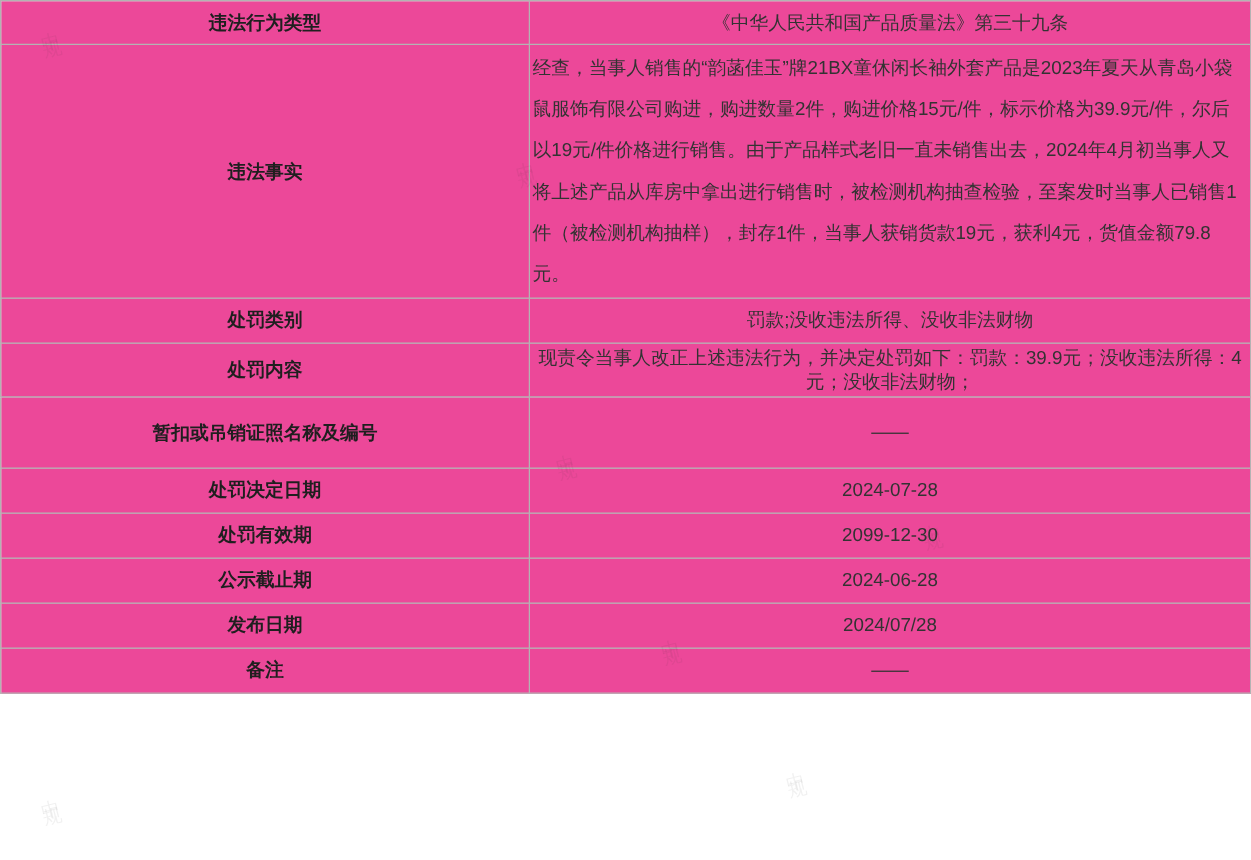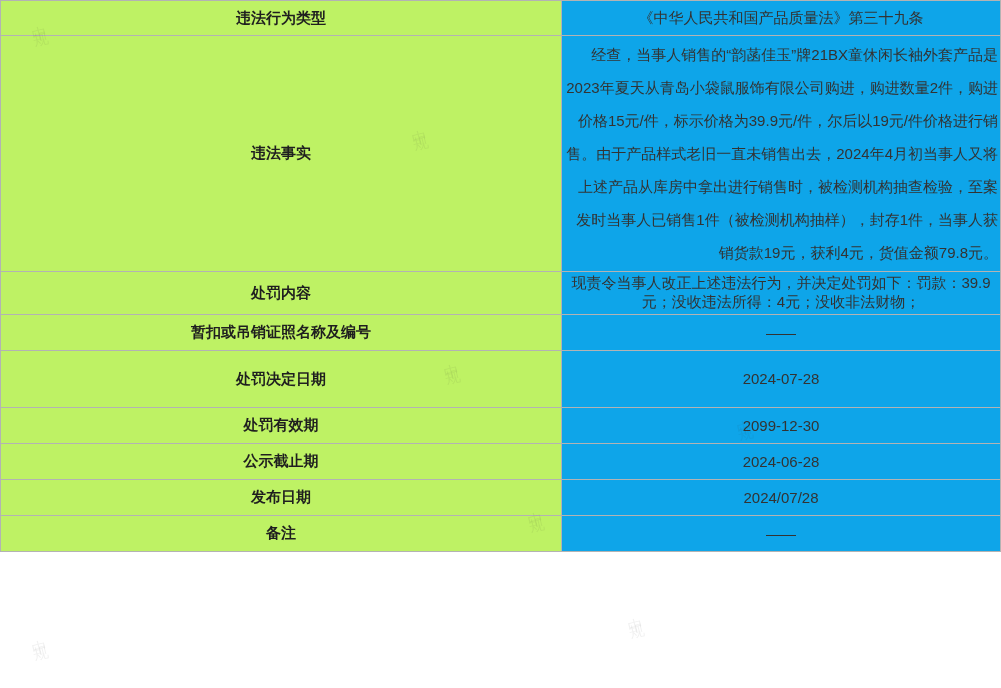--- a/index.html
+++ b/index.html
@@ -19,36 +19,36 @@
   table.penalty td{
     border:1px solid #b3b3b3;
     vertical-align:middle;
     text-align:center;
     font-size:15px;
     height:36px;
     padding:2px 4px;
     box-sizing:border-box;
   }
   td.cell-label{
-    width:561px;
-    background:#bef264;
+    width:423px;
+    background:#ec4899;
     font-weight:700;
     color:#1f1f1f;
   }
   td.cell-value{
-    background:#0ea5e9;
+    background:#ec4899;
     font-weight:400;
     color:#333;
   }
   tr:first-child td{height:35px;}
   tr:nth-child(2) td{height:186px;}
   tr:nth-child(2) td.cell-value{
     line-height:33px;
     padding:2px 2px;
-    text-align:right;
+    text-align:left;
   }
   tr:nth-child(5) td{height:57px;}
   tr:nth-child(5) td.cell-value{
     line-height:34px;
     padding:2px 6px;
   }
   .watermark{
     position:absolute;
     writing-mode:vertical-rl;
     text-orientation:upright;
@@ -67,20 +67,24 @@
 <div class="page">
   <table class="penalty">
     <tbody>
         <tr>
     <td class="cell-label">违法行为类型</td>
     <td class="cell-value">《中华人民共和国产品质量法》第三十九条</td>
   </tr>
         <tr>
     <td class="cell-label">违法事实</td>
     <td class="cell-value">经查，当事人销售的“韵菡佳玉”牌21BX童休闲长袖外套产品是2023年夏天从青岛小袋鼠服饰有限公司购进，购进数量2件，购进价格15元/件，标示价格为39.9元/件，尔后以19元/件价格进行销售。由于产品样式老旧一直未销售出去，2024年4月初当事人又将上述产品从库房中拿出进行销售时，被检测机构抽查检验，至案发时当事人已销售1件（被检测机构抽样），封存1件，当事人获销货款19元，获利4元，货值金额79.8元。</td>
+  </tr>
+        <tr>
+    <td class="cell-label">处罚类别</td>
+    <td class="cell-value">罚款;没收违法所得、没收非法财物</td>
   </tr>
         <tr>
     <td class="cell-label">处罚内容</td>
     <td class="cell-value">现责令当事人改正上述违法行为，并决定处罚如下：罚款：39.9元；没收违法所得：4元；没收非法财物；</td>
   </tr>
         <tr>
     <td class="cell-label">暂扣或吊销证照名称及编号</td>
     <td class="cell-value">——</td>
   </tr>
         <tr>

